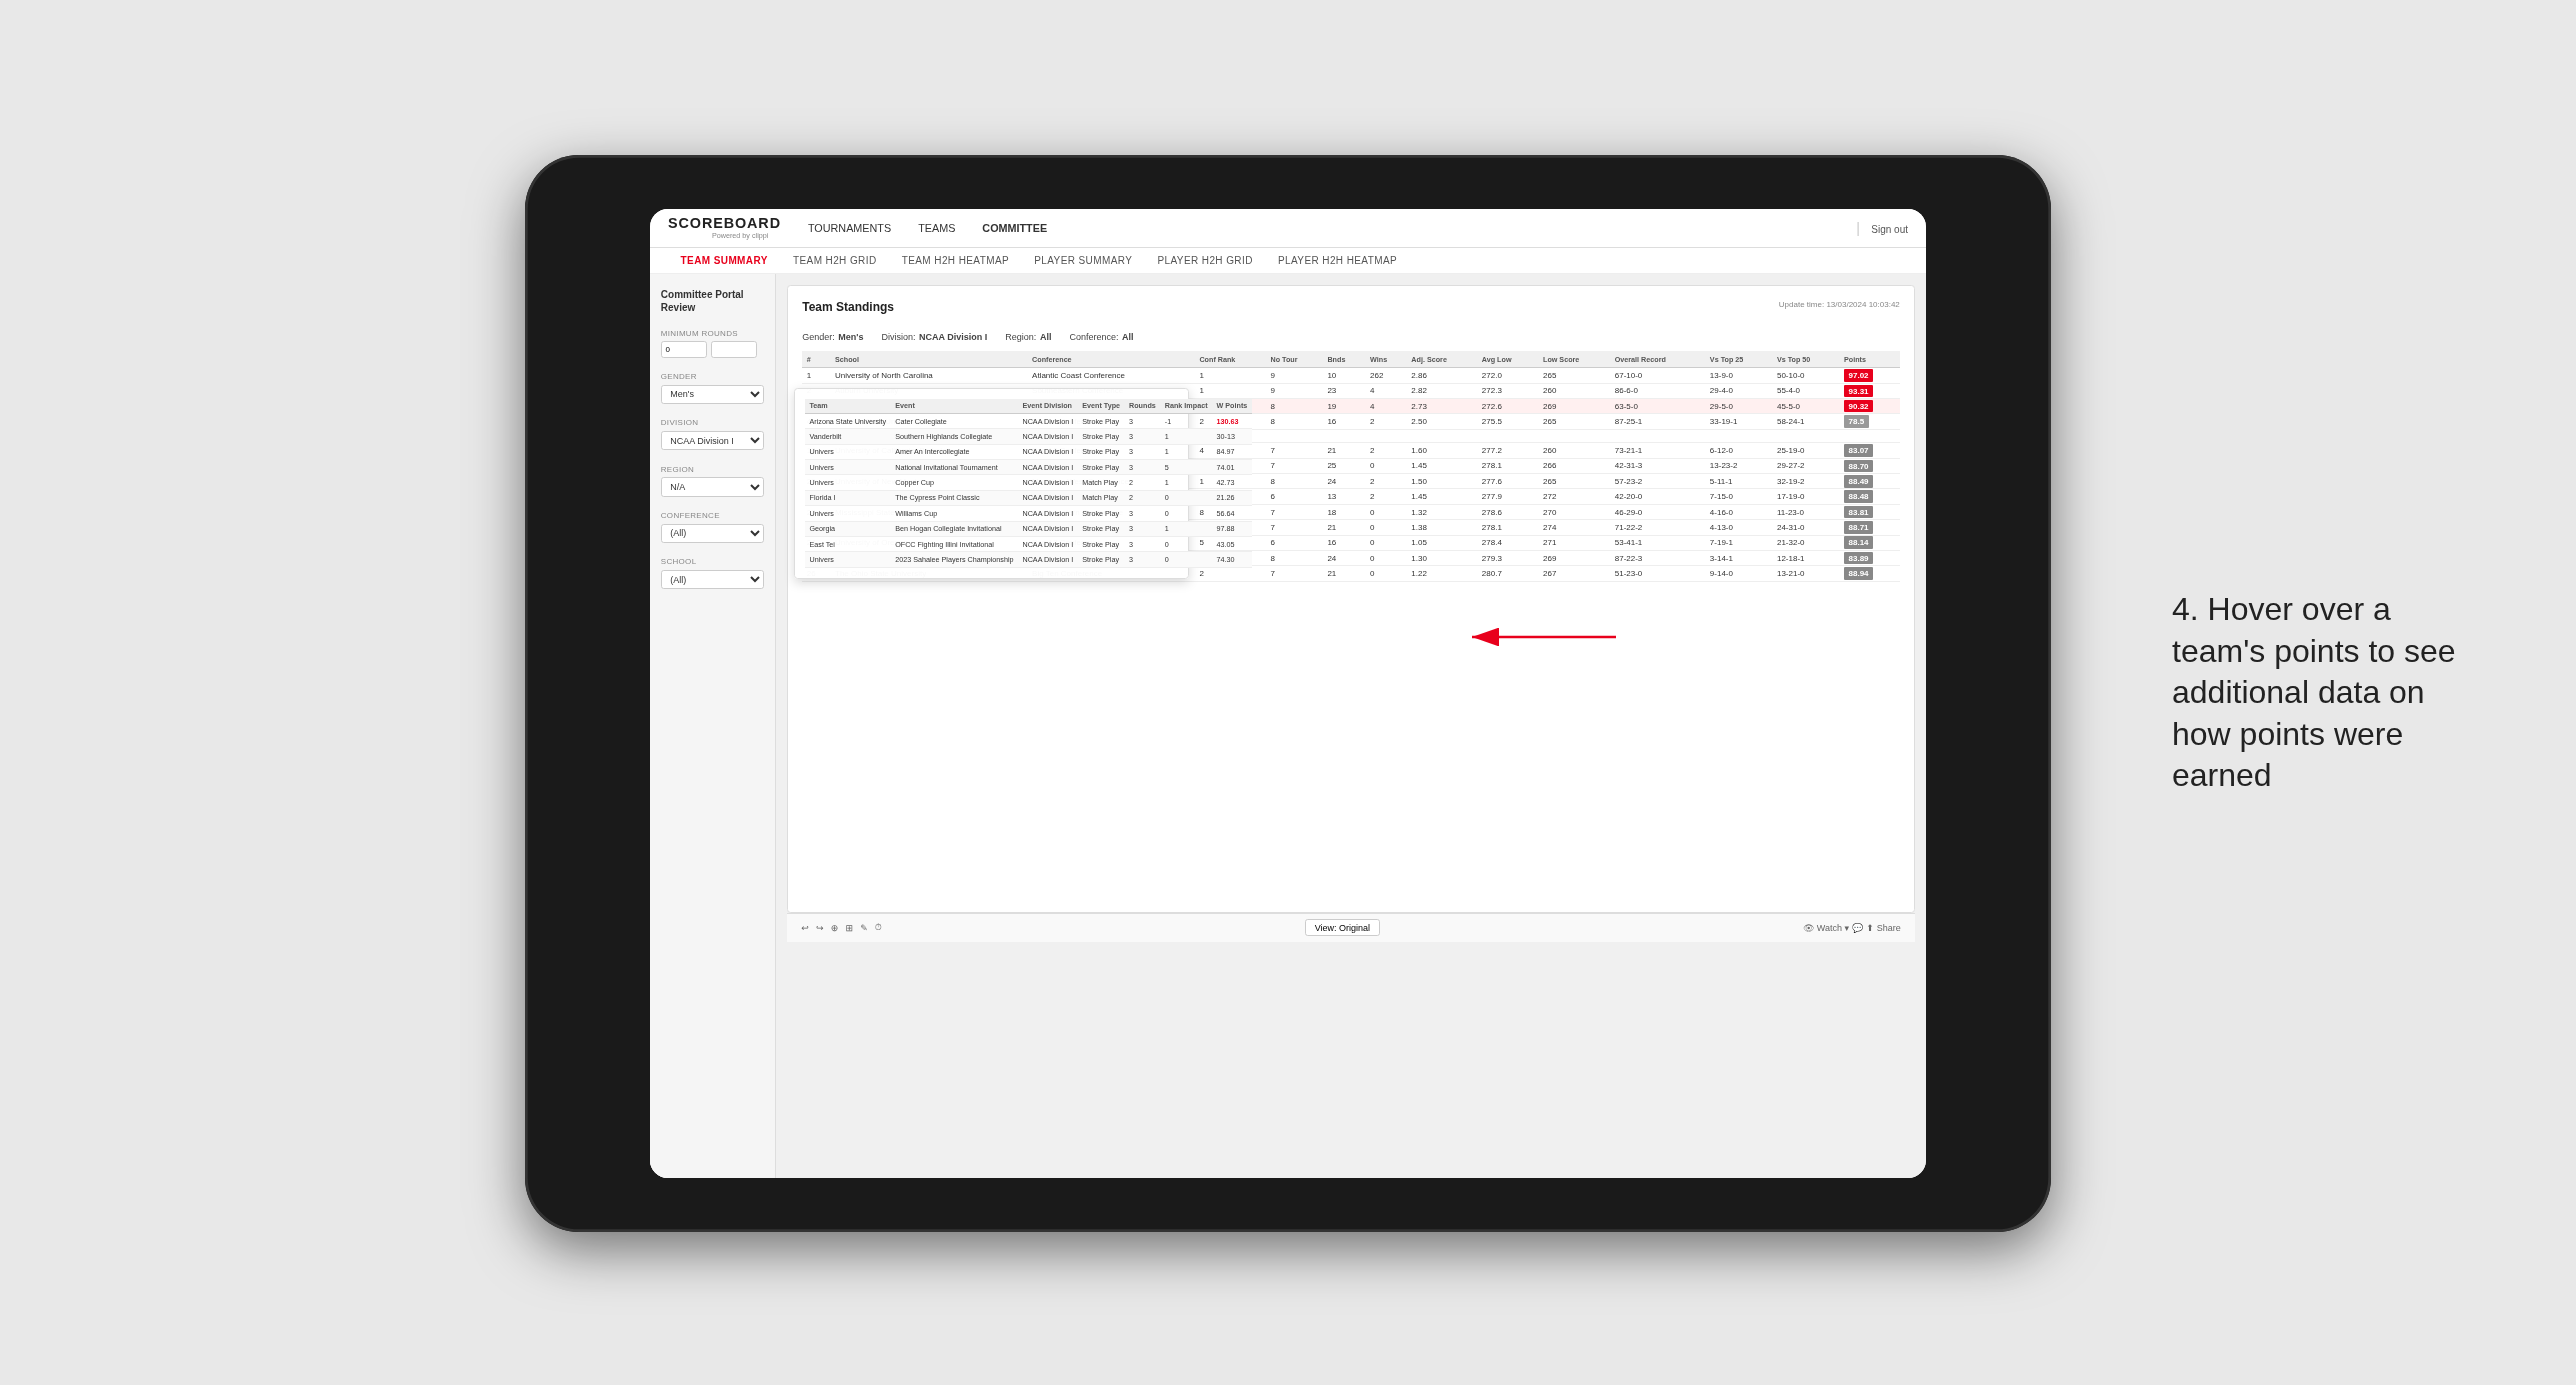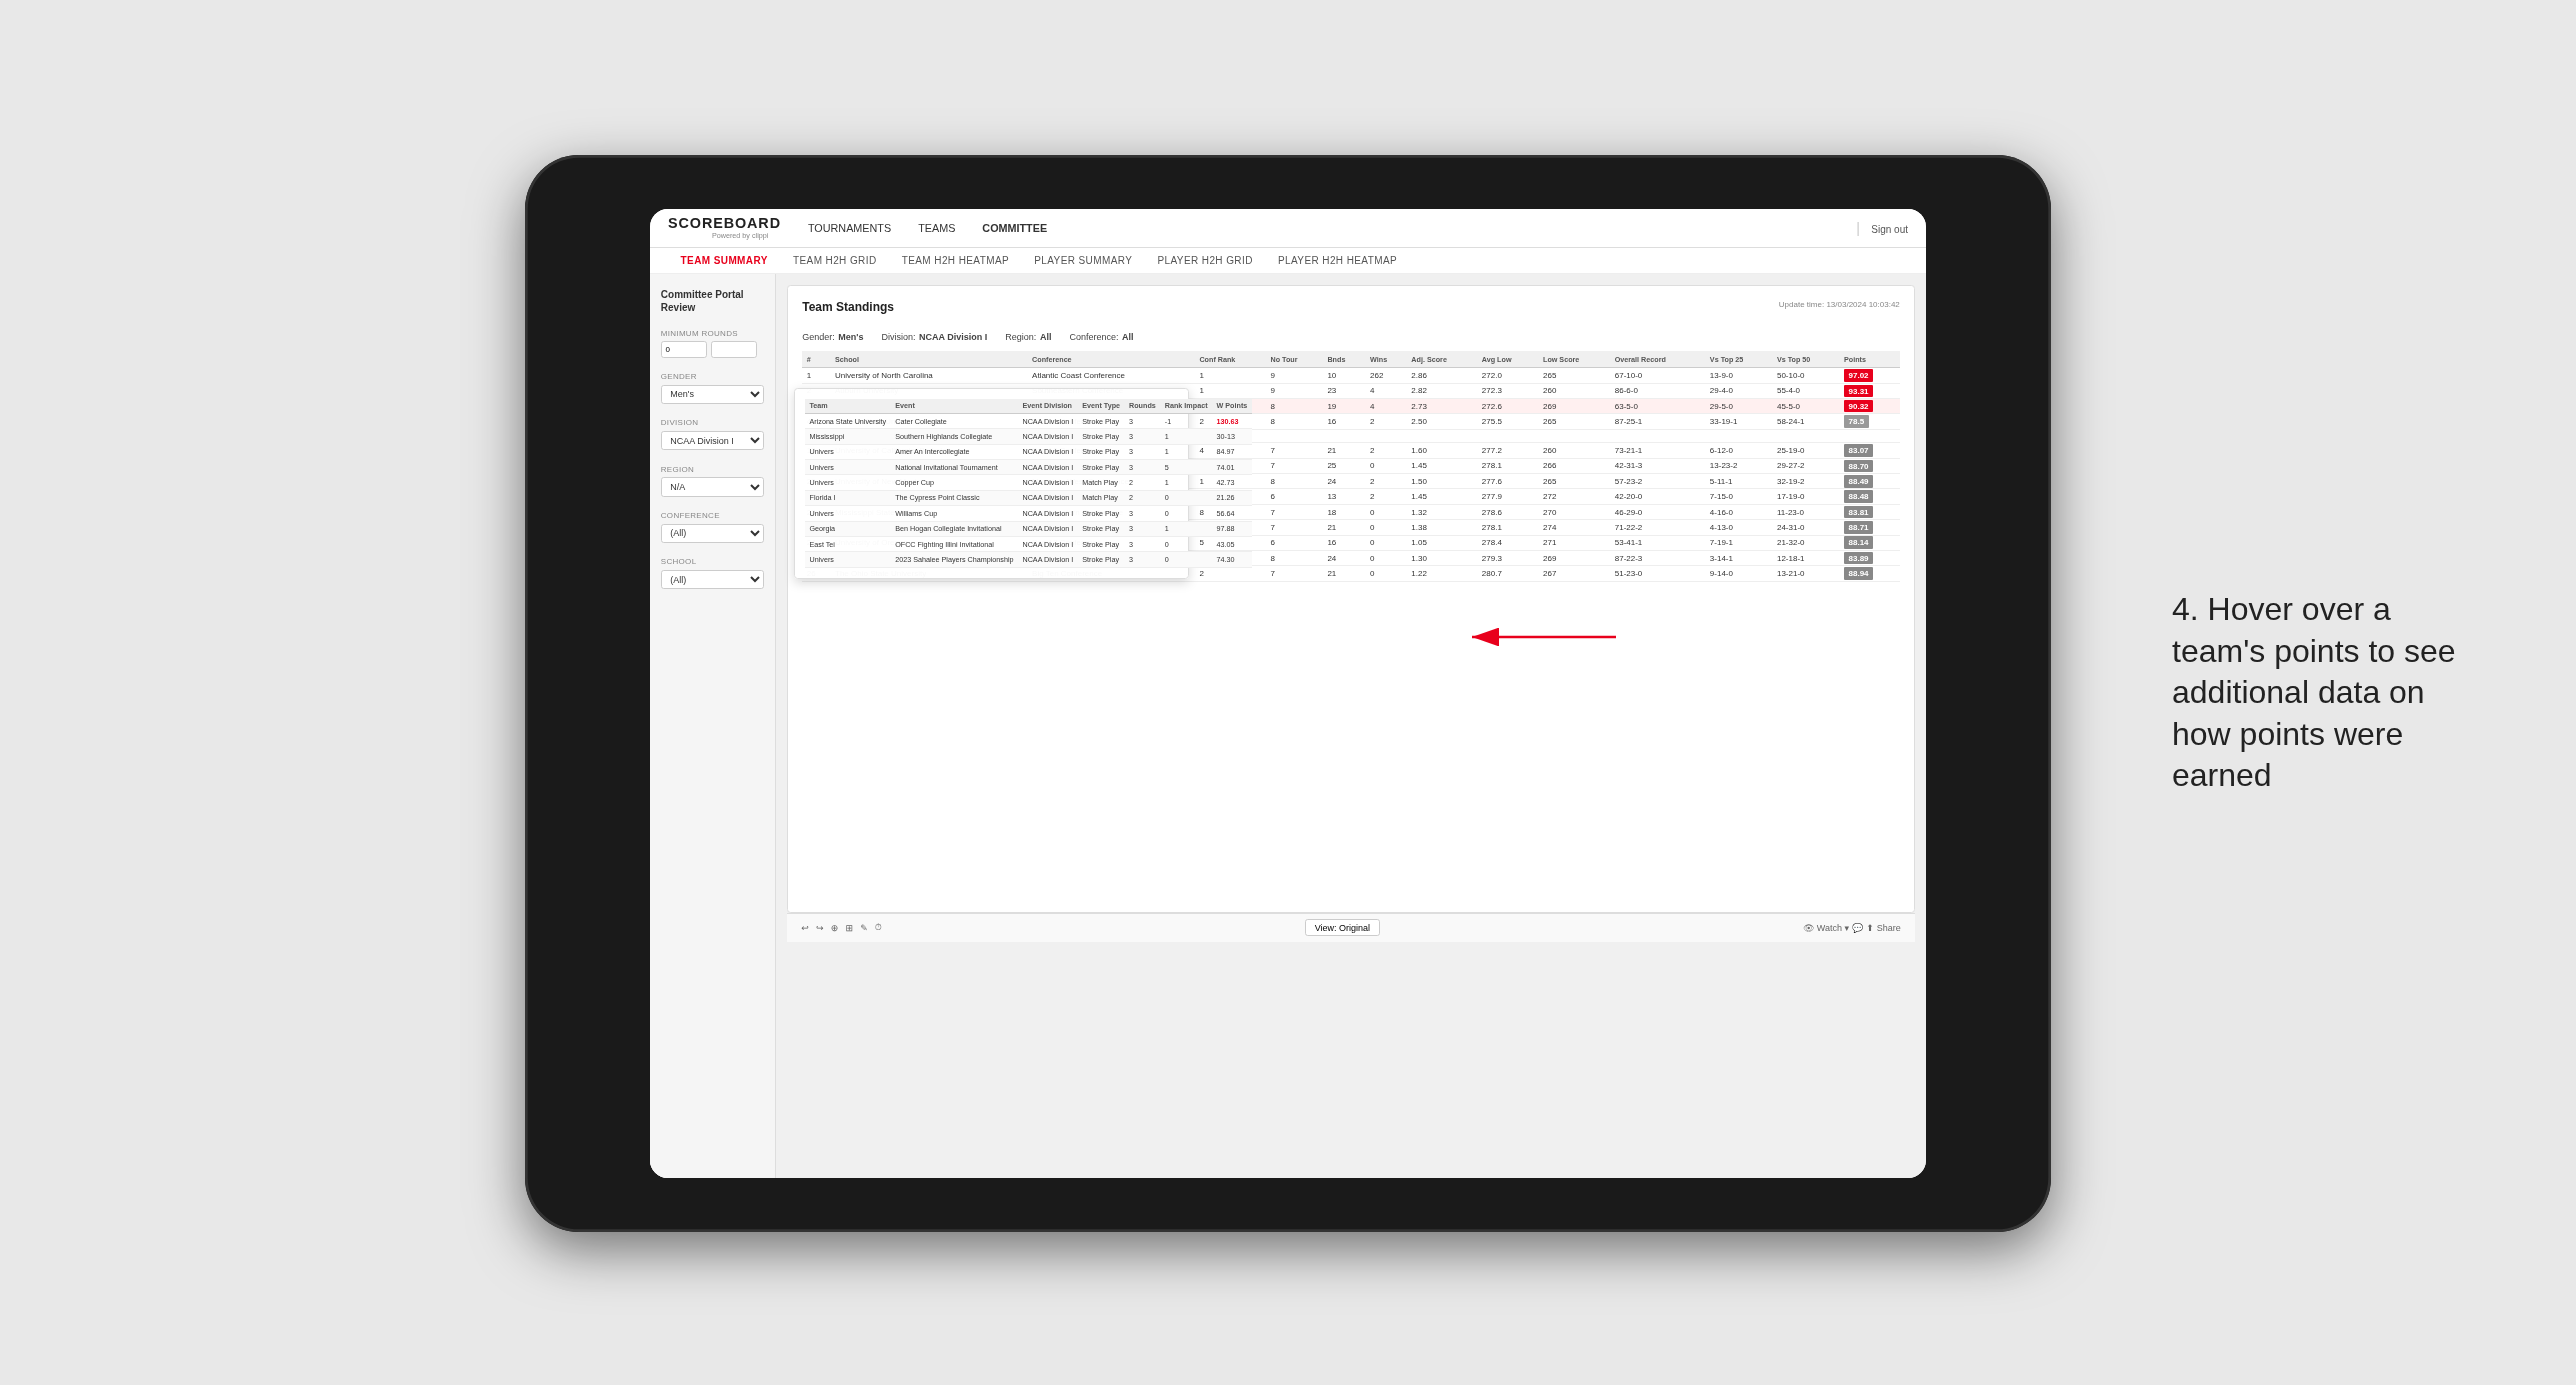--- a/index.html
+++ b/index.html
@@ -581,21 +581,21 @@
                         <tr>
                           <td>Arizona State University</td>
                           <td>Cater Collegiate</td>
                           <td>NCAA Division I</td>
                           <td>Stroke Play</td>
                           <td>3</td>
                           <td>-1</td>
                           <td style="color:#e8001c; font-weight:bold;">130.63</td>
                         </tr>
                         <tr>
-                          <td>Mississippi</td>
+                          <td>Vanderbilt</td>
                           <td>Southern Highlands Collegiate</td>
                           <td>NCAA Division I</td>
                           <td>Stroke Play</td>
                           <td>3</td>
                           <td>1</td>
                           <td>30-13</td>
                         </tr>
                         <tr>
                           <td>Univers</td>
                           <td>Amer An Intercollegiate</td>

